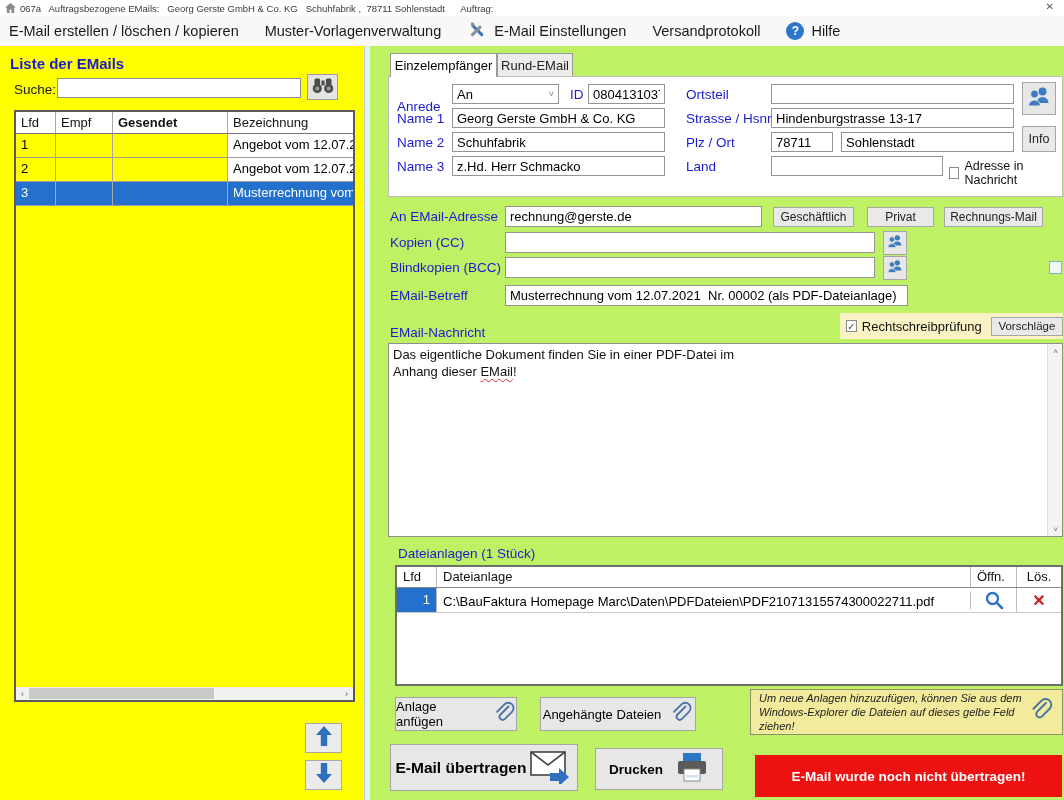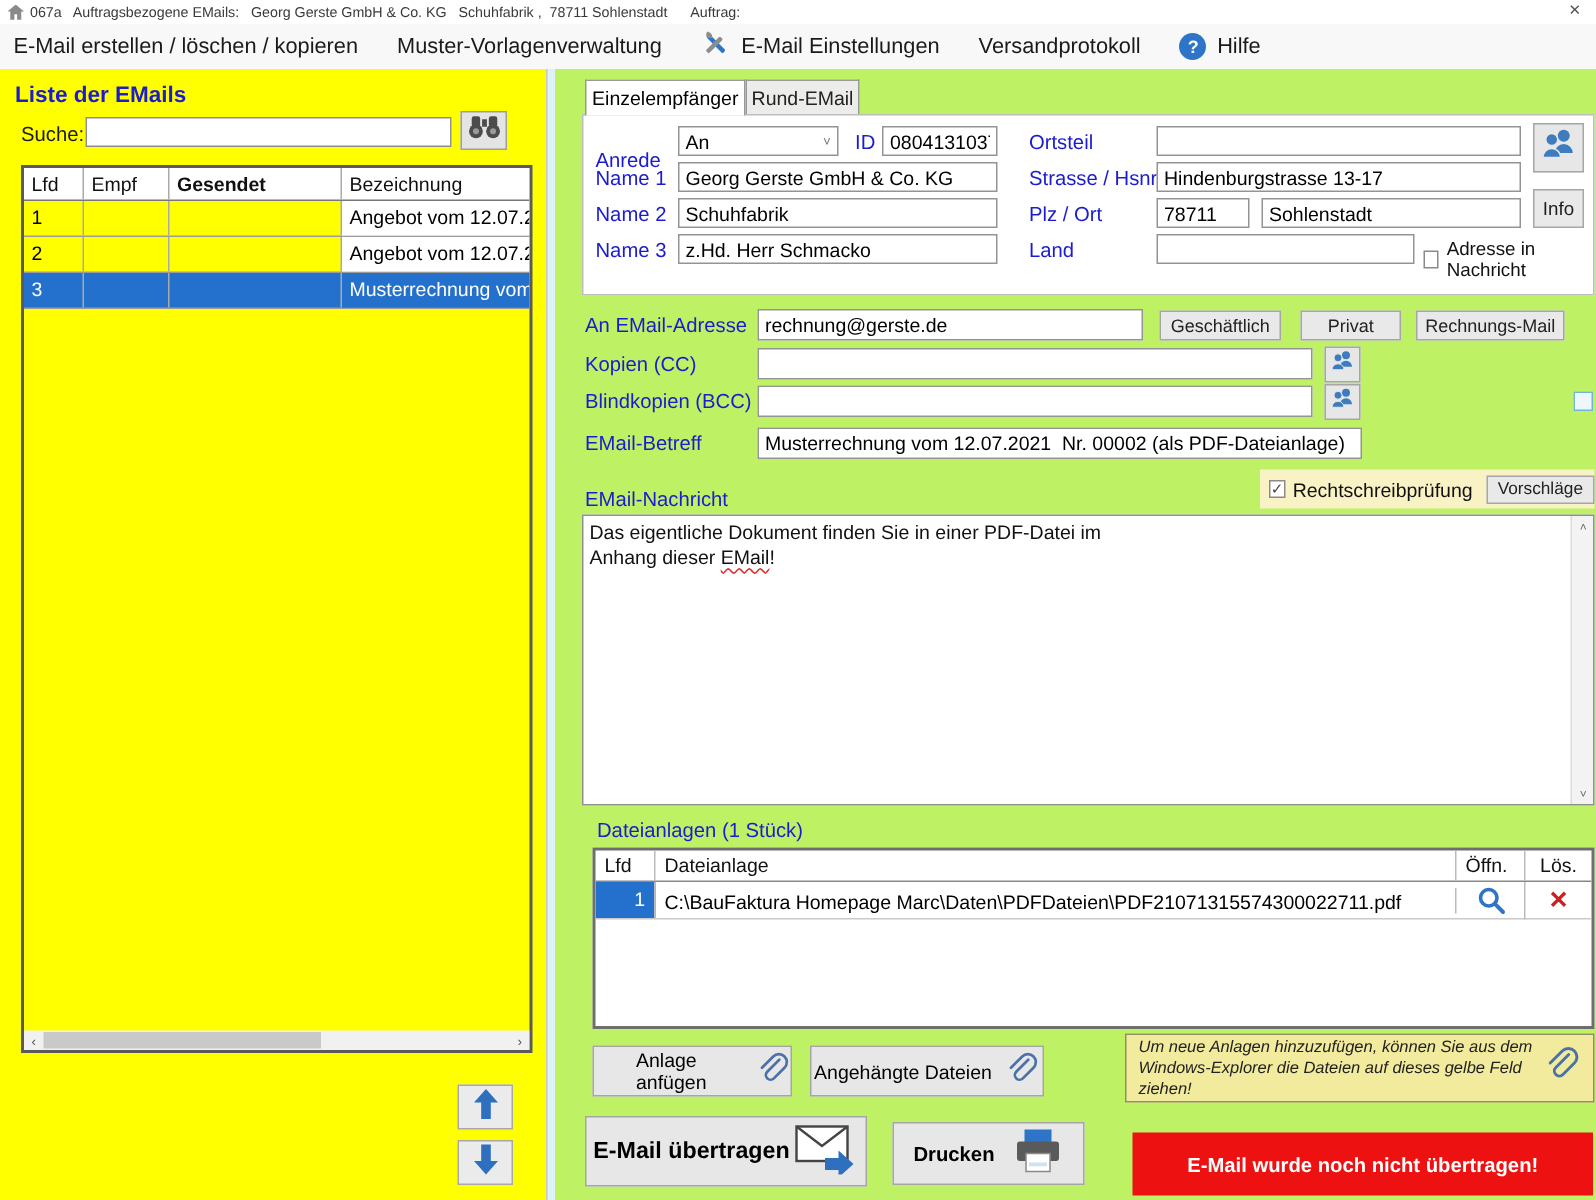--- a/index.html
+++ b/index.html
@@ -343,21 +343,21 @@
             <line x1="12.8" y1="12.8" x2="18" y2="18" stroke="#2e75c8" stroke-width="2.6" stroke-linecap="round"></line>
           </svg>
         </span>
       </div>
       <div class="atd a-del a-center">
         <span class="red-x">✕</span>
       </div>
     </div>
   </div>
 
-  <div class="attach-btn" style="left:25px; top:651px; width:133px;padding-left:28px;">
+  <div class="attach-btn" style="left:25px; top:651px; width:122px;">
     <span>Anlage anfügen</span>
     <span>
       <svg width="24" height="26" viewBox="0 0 24 26">
           <path d="M16.5 6.5 L8.5 14.5 a3.1 3.1 0 0 0 4.4 4.4 L20 11.8 a5.3 5.3 0 0 0-7.5-7.5 L5 11.8" fill="none" stroke="#4a72a8" stroke-width="1.8" stroke-linecap="round"></path>
         </svg>
     </span>
   </div>
   <div class="attach-btn" style="left:170px; top:651px; width:156px;">
     <span>Angehängte Dateien</span>
     <span>

